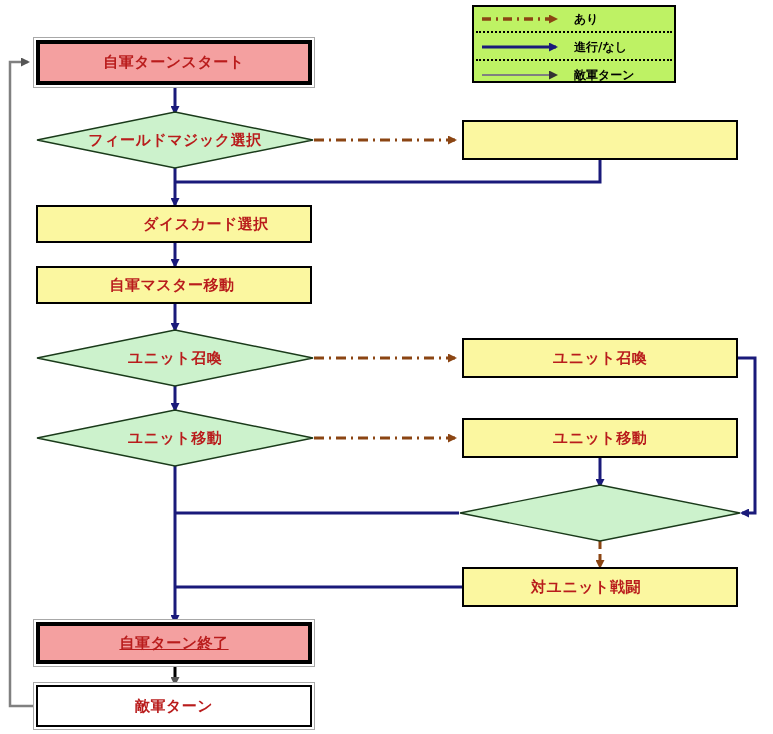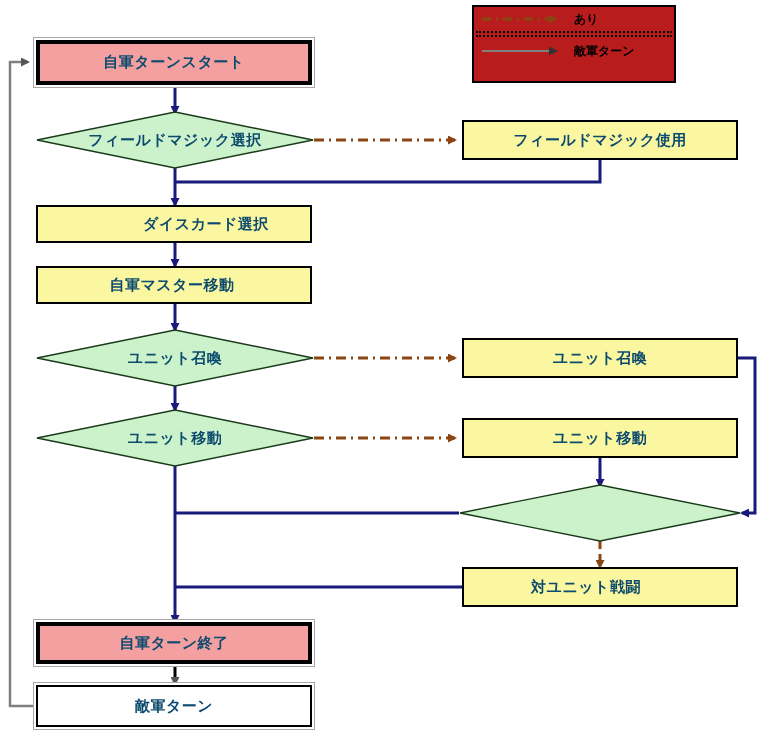--- a/index.html
+++ b/index.html
@@ -28,21 +28,21 @@
   #nodes { z-index: 2; }
 
   .node-label {
     position: absolute;
     z-index: 3;
     display: flex;
     align-items: center;
     justify-content: center;
     font-weight: bold;
     font-size: 15px;
-    color: #0c4a6e;
+    color: #b91c1c;
     letter-spacing: 0.5px;
     white-space: nowrap;
     pointer-events: none;
   }
 
   
   .term-box {
     position: absolute;
     z-index: 2;
     background: #f4a0a0;
@@ -66,21 +66,21 @@
     box-sizing: border-box;
   }
 
   
   #legend {
     position: absolute;
     left: 472px;
     top: 5px;
     width: 204px;
     height: 78px;
-    background: #b91c1c;
+    background: #bef264;
     border: 2px solid #000000;
     z-index: 5;
     box-sizing: border-box;
   }
   .legend-row {
     position: relative;
     height: 24px;
     display: flex;
     align-items: center;
   }
@@ -164,39 +164,38 @@
     <polygon points="175,112 313,140 175,168 37,140" fill="#ccf2cc" stroke="#1a3a1a" stroke-width="1.4"></polygon>
     <polygon points="175,330 313,358 175,386 37,358" fill="#ccf2cc" stroke="#1a3a1a" stroke-width="1.4"></polygon>
     <polygon points="175,410 313,438 175,466 37,438" fill="#ccf2cc" stroke="#1a3a1a" stroke-width="1.4"></polygon>
     <polygon points="600,485 740,513 600,541 460,513" fill="#ccf2cc" stroke="#1a3a1a" stroke-width="1.4"></polygon>
   </svg>
 
   <div class="term-box" style="left:36px; top:40px; width:276px; height:45px;"></div>
   <div class="node-label" style="left:36px; top:40px; width:276px; height:45px;">自軍ターンスタート</div>
 
   <div class="proc-box" style="left:462px; top:120px; width:276px; height:40px;"></div>
-  <div class="node-label" style="left:462px; top:120px; width:276px; height:40px;">フィールドマジック使用</div>
 
   <div class="proc-box" style="left:36px; top:205px; width:276px; height:38px;"></div>
   <div class="node-label" style="left:36px; top:205px; width:276px; height:38px;margin-left:32px;">ダイスカード選択</div>
 
   <div class="proc-box" style="left:36px; top:266px; width:276px; height:38px;"></div>
   <div class="node-label" style="left:36px; top:266px; width:272px; height:38px;">自軍マスター移動</div>
 
   <div class="proc-box" style="left:462px; top:338px; width:276px; height:40px;"></div>
   <div class="node-label" style="left:462px; top:338px; width:276px; height:40px;">ユニット召喚</div>
 
   <div class="proc-box" style="left:462px; top:418px; width:276px; height:40px;"></div>
   <div class="node-label" style="left:462px; top:418px; width:276px; height:40px;">ユニット移動</div>
 
   <div class="proc-box" style="left:462px; top:567px; width:276px; height:40px;"></div>
   <div class="node-label" style="left:462px; top:567px; width:248px; height:40px;">対ユニット戦闘</div>
 
   <div class="term-box" style="left:36px; top:622px; width:276px; height:42px;"></div>
-  <div class="node-label" style="left:36px; top:622px; width:276px; height:42px;">自軍ターン終了</div>
+  <div class="node-label" style="left:36px; top:622px; width:276px; height:42px;text-decoration:underline;">自軍ターン終了</div>
 
   <div class="plain-box" style="left:36px; top:685px; width:276px; height:42px;"></div>
   <div class="node-label" style="left:36px; top:685px; width:276px; height:42px;">敵軍ターン</div>
 
   <div class="node-label" style="left:37px; top:122px; width:276px; height:36px;">フィールドマジック選択</div>
   <div class="node-label" style="left:37px; top:340px; width:276px; height:36px;">ユニット召喚</div>
   <div class="node-label" style="left:37px; top:420px; width:276px; height:36px;">ユニット移動</div>
 
   <div id="legend">
     <div class="legend-row">
@@ -206,20 +205,33 @@
             <marker id="lg-arrow-brown" markerWidth="9" markerHeight="9" refX="7" refY="4.5" orient="auto" markerUnits="userSpaceOnUse">
               <path d="M0,0 L9,4.5 L0,9 z" fill="#8b4513"></path>
             </marker>
           </defs>
           <path d="M8,12 L82,12" stroke="#8b4513" stroke-width="3.5" fill="none" stroke-dasharray="9,5,2,5" marker-end="url(#lg-arrow-brown)"></path>
         </svg>
       </div>
       <div class="legend-text">あり</div>
     </div>
     <div class="legend-sep"></div>
+    <div class="legend-row">
+      <div class="legend-sample">
+        <svg width="100" height="24" viewBox="0 0 100 24" xmlns="http://www.w3.org/2000/svg">
+          <defs>
+            <marker id="lg-arrow-blue" markerWidth="9" markerHeight="9" refX="7" refY="4.5" orient="auto" markerUnits="userSpaceOnUse">
+              <path d="M0,0 L9,4.5 L0,9 z" fill="#1a1a7a"></path>
+            </marker>
+          </defs>
+          <path d="M8,12 L82,12" stroke="#1a1a7a" stroke-width="3" fill="none" marker-end="url(#lg-arrow-blue)"></path>
+        </svg>
+      </div>
+      <div class="legend-text">進行/なし</div>
+    </div>
     <div class="legend-sep"></div>
     <div class="legend-row">
       <div class="legend-sample">
         <svg width="100" height="24" viewBox="0 0 100 24" xmlns="http://www.w3.org/2000/svg">
           <defs>
             <marker id="lg-arrow-gray" markerWidth="9" markerHeight="9" refX="7" refY="4.5" orient="auto" markerUnits="userSpaceOnUse">
               <path d="M0,0 L9,4.5 L0,9 z" fill="#333333"></path>
             </marker>
           </defs>
           <path d="M8,12 L82,12" stroke="#808080" stroke-width="2" fill="none" marker-end="url(#lg-arrow-gray)"></path>

